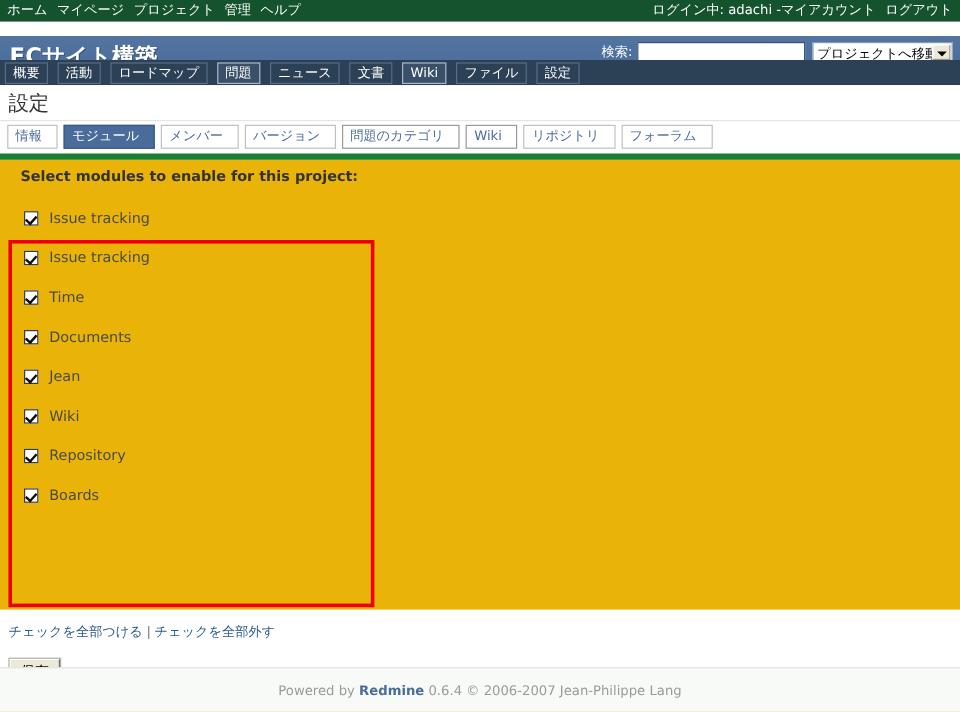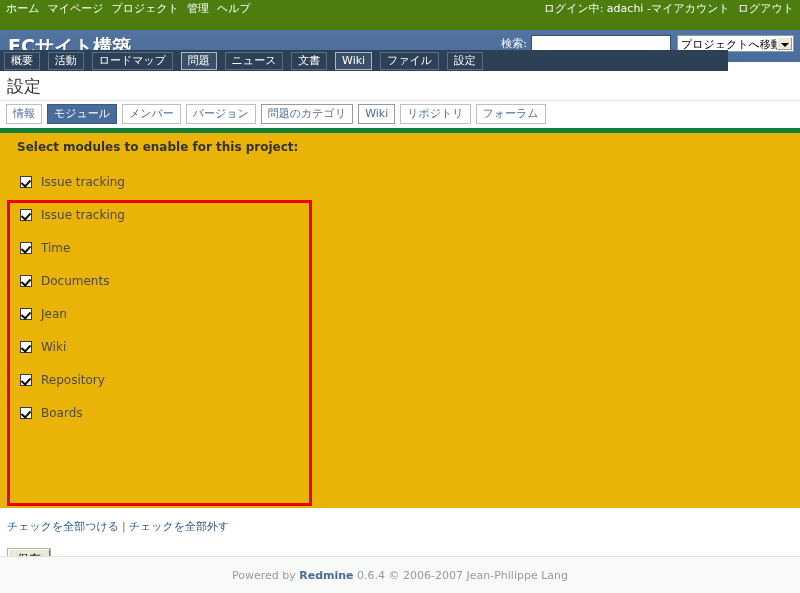--- a/index.html
+++ b/index.html
@@ -20,22 +20,22 @@
     width: 800px;
     height: 593px;
     background: #ffffff;
     box-sizing: border-box;
   }
 
   
   #top-menu {
     position: absolute;
     left: 0; top: 0;
-    width: 800px; height: 30px;
-    background: #4d7c0f;
+    width: 800px; height: 18px;
+    background: #14532d;
     color: #ffffff;
     font-size: 11px;
     line-height: 18px;
     white-space: nowrap;
   }
   #top-menu .left {
     position: absolute;
     left: 6px; top: 0;
   }
   #top-menu .right {
@@ -136,21 +136,21 @@
     left: 3px; top: 5px;
     border-left: 4px solid transparent;
     border-right: 4px solid transparent;
     border-top: 4px solid #000000;
   }
 
   
   #main-menu {
     position: absolute;
     left: 0; top: 50px;
-    width: 728px; height: 21px;
+    width: 800px; height: 21px;
     background: #2c4056;
   }
   #main-menu ul {
     margin: 0; padding: 0;
     list-style: none;
     white-space: nowrap;
     position: absolute;
     left: 4px; top: 2px;
   }
   #main-menu li {
@@ -196,21 +196,21 @@
   }
 
   
   #sub-tabs {
     position: absolute;
     left: 6px; top: 33px;
     white-space: nowrap;
   }
   #sub-tabs .tab {
     display: inline-block;
-    padding: 2px 6px 3px 6px;
+    padding: 2px 12px 3px 6px;
     margin-right: 5px;
     font-size: 11px;
     line-height: 13px;
     color: #4a6c9b;
     background: #ffffff;
     border: 1px solid #c0c0c0;
     text-decoration: none;
   }
   #sub-tabs .tab.selected {
     background: #4a6c9b;

